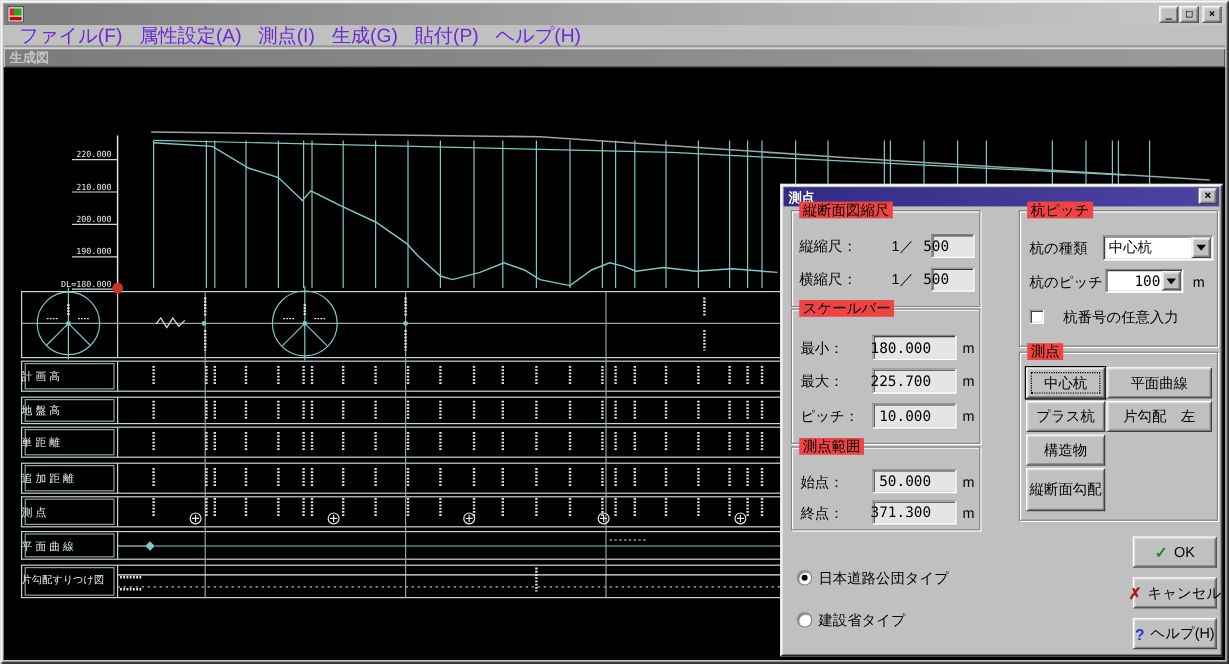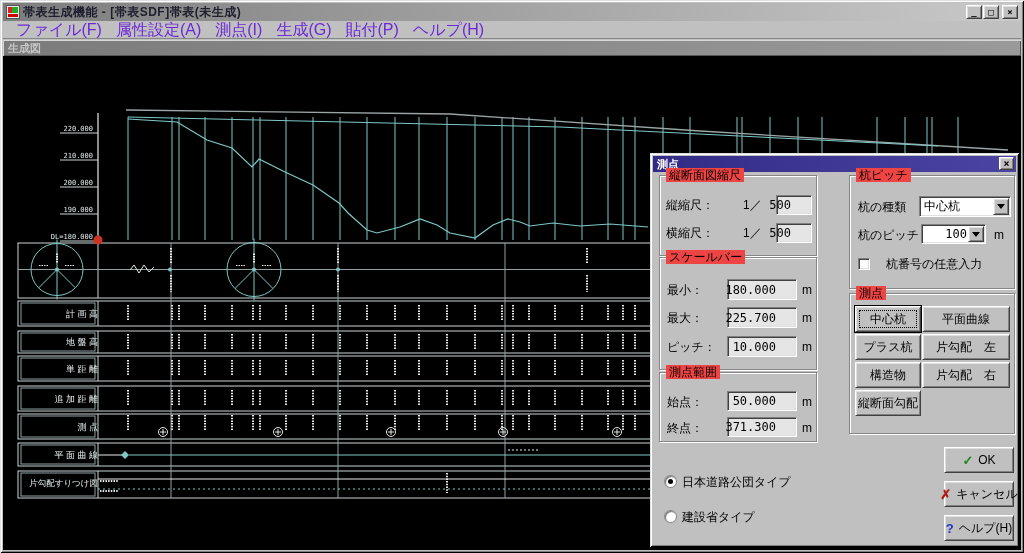--- a/index.html
+++ b/index.html
@@ -37,21 +37,21 @@
     background:linear-gradient(90deg,#7b7b7b,#9a9a9a);
     box-shadow: inset 1px 1px 0 #d7d7d7, inset -1px -1px 0 #555;
     display:flex; align-items:center; }
   .childbar .title { color:#c6c6c6; font-size:11px; font-weight:bold; padding-left:5px; }
 
   
   .canvas { position:absolute; left:3px; top:56px; width:1018px; height:494px; background:#000; }
   .canvas svg { position:absolute; left:0; top:0; }
   .elev { position:absolute; color:#dfe9e9; font-size:7px; text-align:right; width:58px;
     font-family:"DejaVu Sans Mono",monospace; letter-spacing:0; }
-  .rowlab { position:absolute; left:15px; width:80px; text-align:right; color:#e9f2f2;
+  .rowlab { position:absolute; left:15px; width:80px; text-align:left; color:#e9f2f2;
     font-size:9px; white-space:nowrap; }
 
   
   .dialog { position:absolute; left:650px; top:153px; width:369px; height:394px; background:#c0c0c0;
     box-shadow: inset 1px 1px 0 #dfdfdf, inset -1px -1px 0 #000,
                 inset 2px 2px 0 #fff, inset -2px -2px 0 #808080; font-size:12px; color:#000; }
   .dlg-title { position:absolute; left:3px; top:3px; width:363px; height:16px;
     background:linear-gradient(90deg,#322b86,#4b44a3); display:flex; align-items:center; }
   .dlg-title .t { color:#fff; font-size:11px; font-weight:bold; padding-left:4px; }
   .dlg-close { position:absolute; right:2px; top:1px; width:15px; height:13px; background:#c0c0c0;
@@ -97,21 +97,20 @@
   .btn .ico { font-weight:bold; margin-right:5px; font-size:13px; }
   .ico.ok { color:#1e8a1e; } .ico.cancel { color:#b01818; } .ico.help { color:#2436c8; }
 </style>
 </head>
 <body>
 
 <div class="screen">
 
   <div class="titlebar">
     <div class="app-icon"></div>
-    <div class="title">帯表生成機能 - [帯表SDF]帯表(未生成)</div>
     <div class="cap-btns">
       <div class="cap-btn">_</div>
       <div class="cap-btn">□</div>
       <div class="cap-btn close">×</div>
     </div>
   </div>
 
   <div class="menubar">
     <span class="menu-item">ファイル(F)</span>
     <span class="menu-item">属性設定(A)</span>
@@ -506,22 +505,21 @@
     <div class="lbl" style="left:236px; top:103px;text-align:center;">杭番号の任意入力</div>
 
     <div class="group" style="left:199px; top:140px; width:166px; height:141px;">
       <span class="legend">測点</span>
     </div>
     <div class="btn default" style="left:205px; top:153px; width:66px; height:26px;">中心杭</div>
     <div class="btn" style="left:272px; top:153px; width:88px; height:26px;">平面曲線</div>
     <div class="btn" style="left:205px; top:181px; width:66px; height:26px;">プラス杭</div>
     <div class="btn" style="left:272px; top:181px; width:88px; height:26px;">片勾配　左</div>
     <div class="btn" style="left:205px; top:209px; width:66px; height:26px;">構造物</div>
-    <div class="btn" style="left:272px; top:209px; width:88px; height:26px;">片勾配　右</div>
-    <div class="btn" style="left:205px; top:237px; width:66px; height:26px;">縦断面勾配</div>
+    <div class="btn" style="left:205px; top:237px; width:66px; height:36px;">縦断面勾配</div>
 
     <div class="btn" style="left:294px; top:294px; width:70px; height:26px;">
       <span class="ico ok">✓</span>
       <span>OK</span>
     </div>
     <div class="btn" style="left:294px; top:328px; width:70px; height:26px;">
       <span class="ico cancel">✗</span>
       <span>キャンセル</span>
     </div>
     <div class="btn" style="left:294px; top:362px; width:70px; height:26px;">

